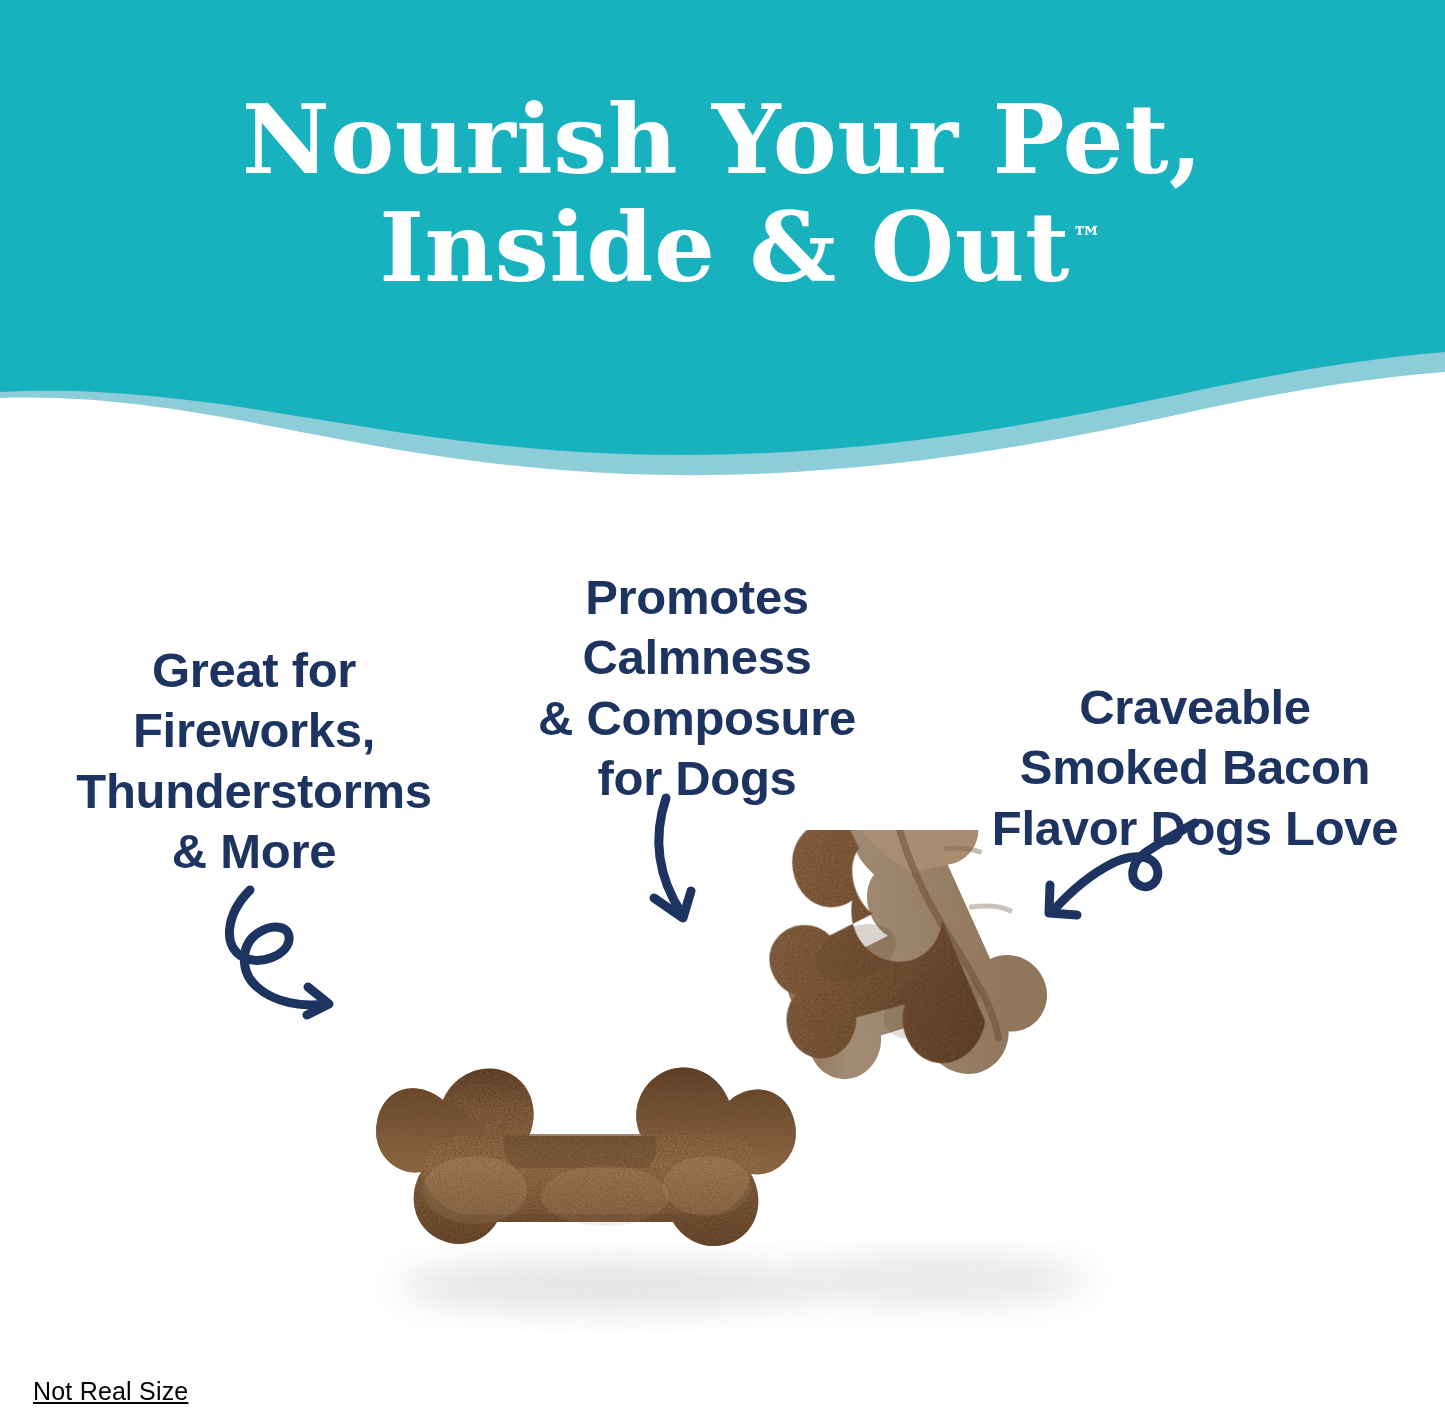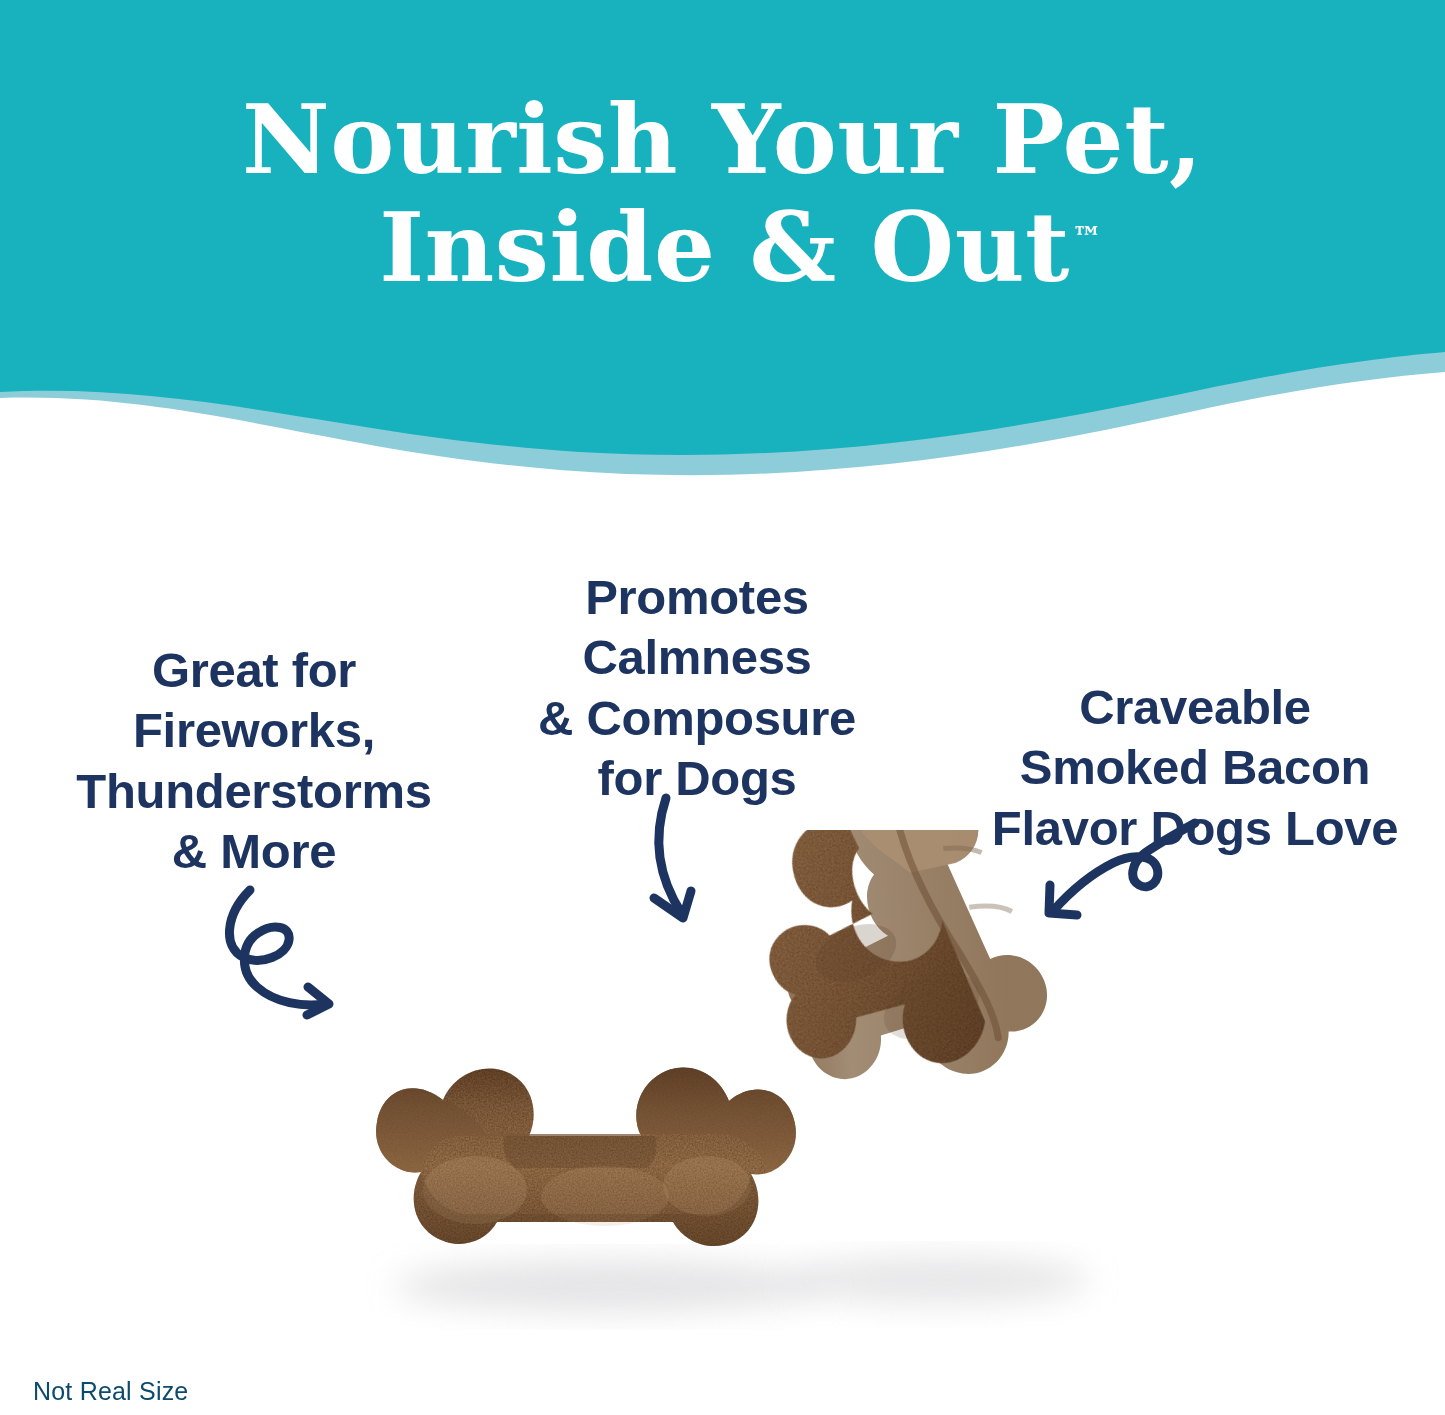--- a/index.html
+++ b/index.html
@@ -108,25 +108,26 @@
     height: 500px;
     z-index: 2;
   }
   .treats-svg { width: 910px; height: 500px; display: block; }
 
   
   .footnote {
     position: absolute;
     left: 33px;
     top: 1377px;
-    color: #0c4a6e;
+    color: #000000;
     font-family: "Liberation Sans", sans-serif;
     font-weight: 400;
     font-size: 25px;
     letter-spacing: 0.2px;
+    text-decoration: underline;
   }
 </style>
 </head>
 <body>
 
 <div class="canvas">
 
   <div class="banner">
     <svg class="banner-svg" viewBox="0 0 1445 490" preserveAspectRatio="none">
 

